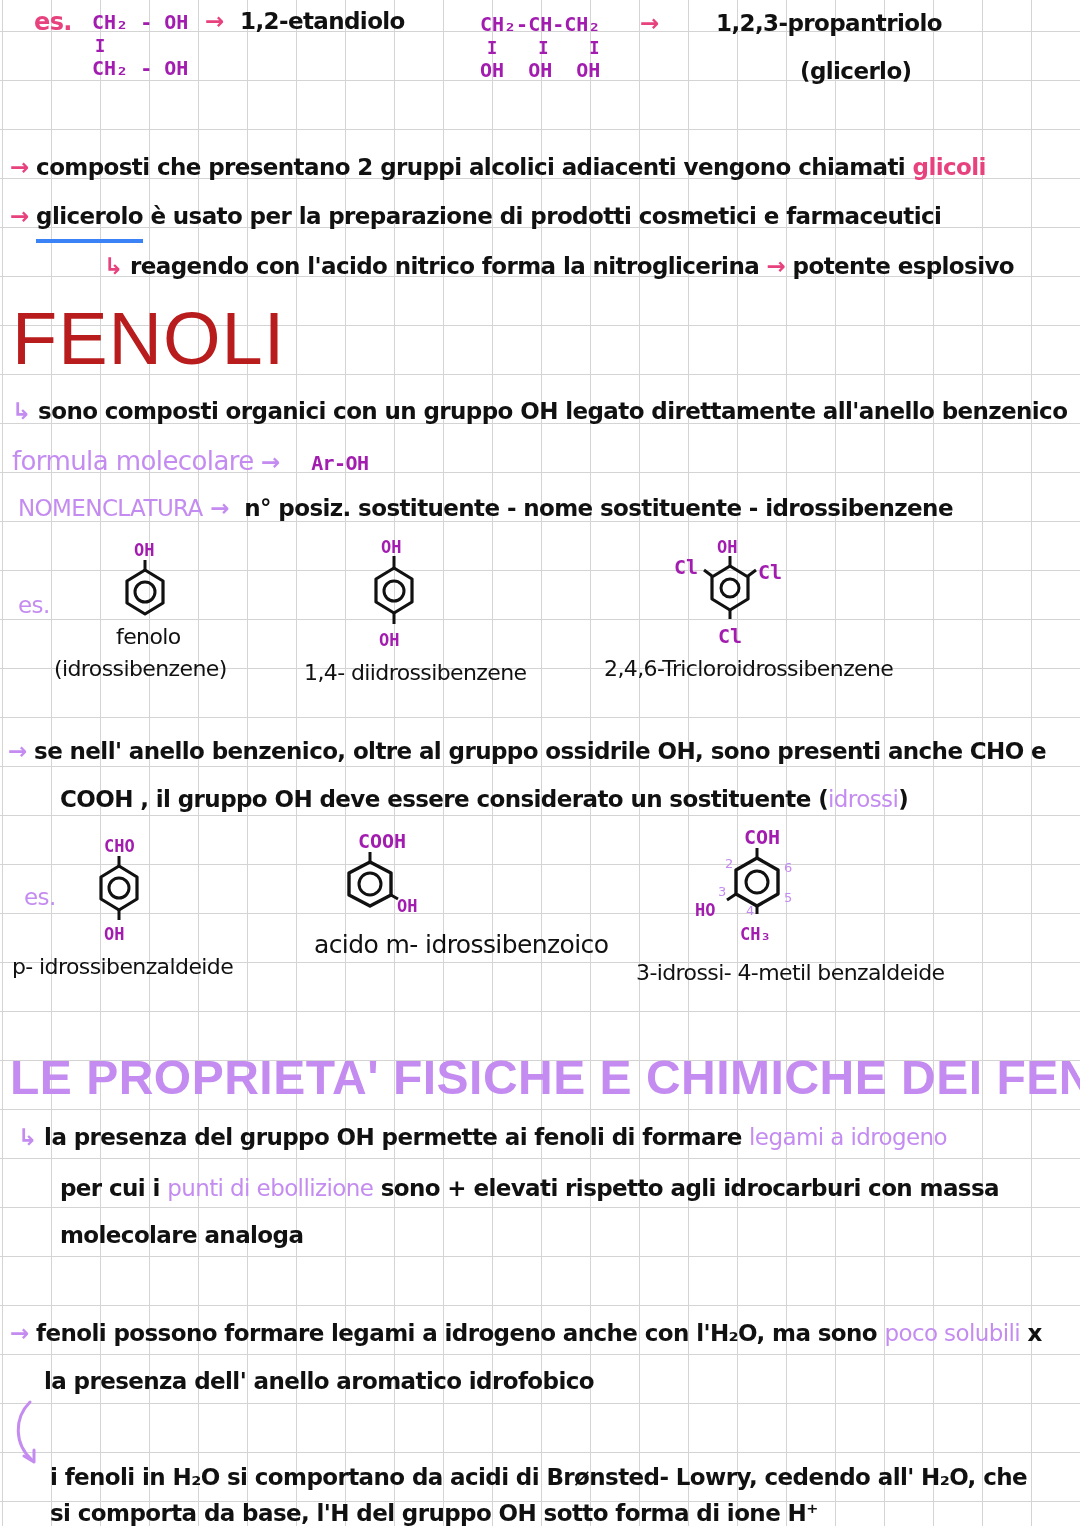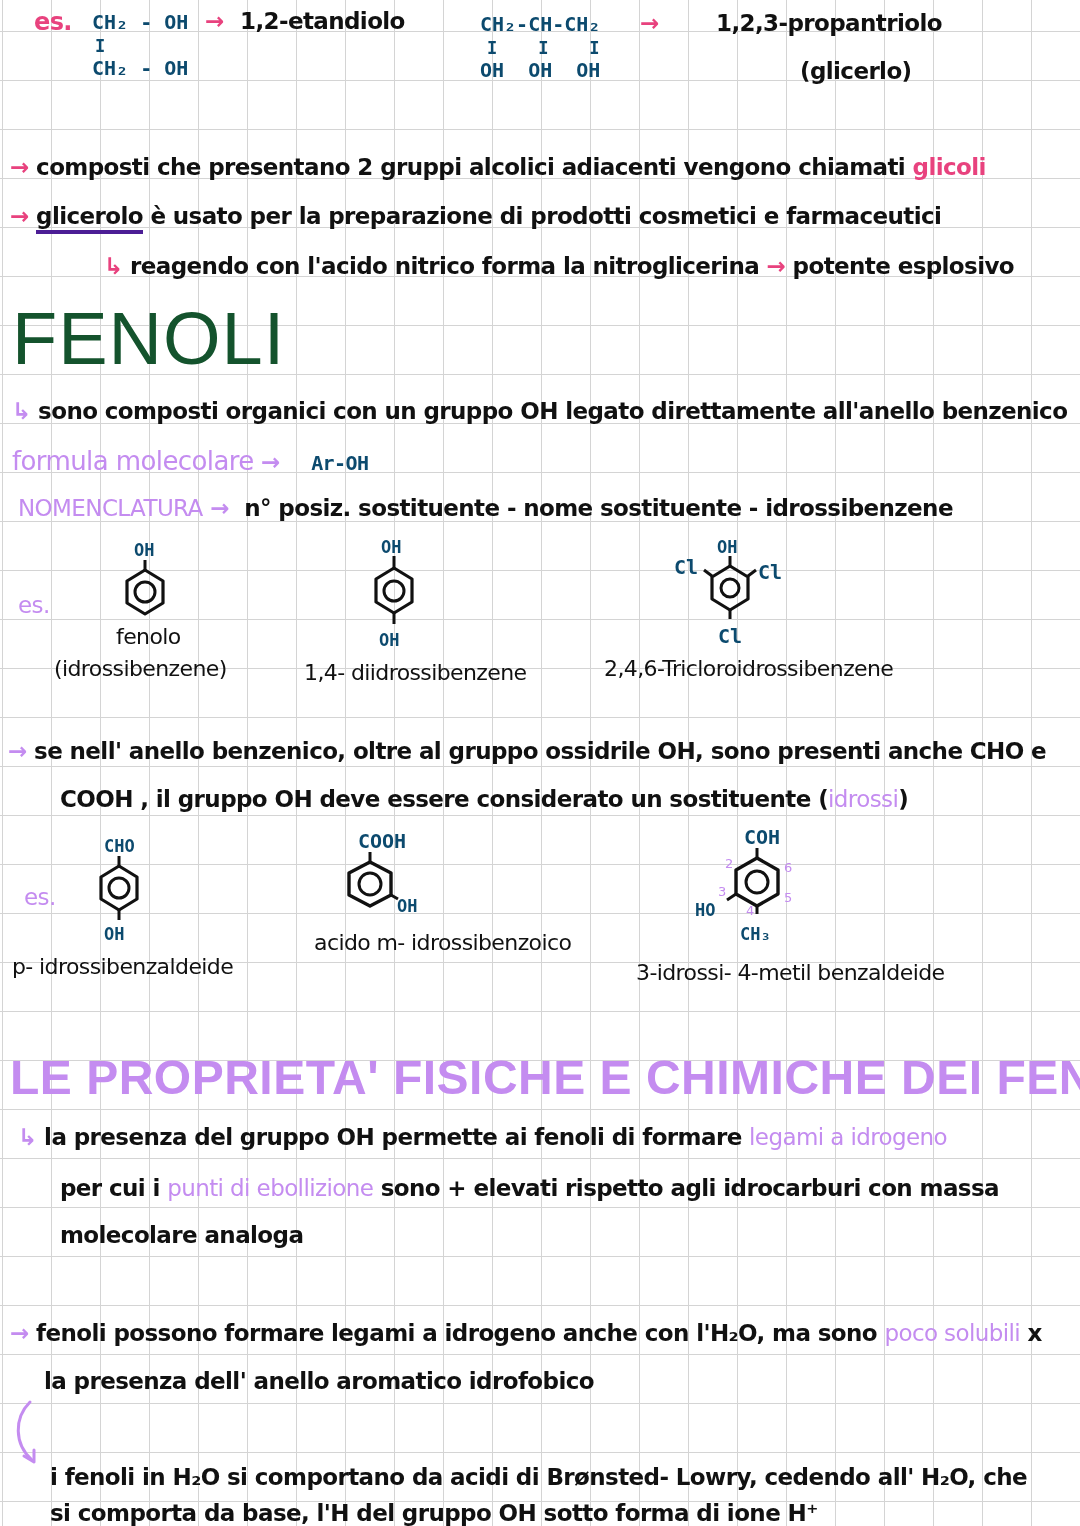--- a/index.html
+++ b/index.html
@@ -9,27 +9,27 @@
     background-image:
       linear-gradient(to right, #d4d4d4 1.5px, transparent 1.5px),
       linear-gradient(to bottom, #d4d4d4 1.5px, transparent 1.5px);
     background-size: 49px 49px;
     background-position: 2px 31px;
     font-family: "DejaVu Sans", sans-serif;
     color: #111111;
   }
   .abs { position: absolute; white-space: nowrap; }
   .hw { font-family: "DejaVu Sans", sans-serif; font-size: 23px; font-weight: bold; letter-spacing: -0.6px; color: #111; }
-  .chem { font-family: "DejaVu Sans Mono", monospace; font-size: 20px; font-weight: bold; color: #0c4a6e; }
+  .chem { font-family: "DejaVu Sans Mono", monospace; font-size: 20px; font-weight: bold; color: #a21caf; }
   .small { font-size: 17px; }
   .pink { color: #e8427e; }
   .purple { color: #c48cf0; }
-  .title-big { font-family: "Liberation Sans", sans-serif; color: #14532d; font-size: 74px; font-weight: normal; letter-spacing: 1px; }
+  .title-big { font-family: "Liberation Sans", sans-serif; color: #b91c1c; font-size: 74px; font-weight: normal; letter-spacing: 1px; }
   .title-mid { font-family: "Liberation Sans", sans-serif; color: #c48cf0; font-size: 48px; font-weight: bold; letter-spacing: 0.5px; }
-  .underline-pink { border-bottom: 4px solid #4c1d95; padding-bottom: 1px; }
+  .underline-pink { border-bottom: 4px solid #3b82f6; padding-bottom: 10px; }
   svg.ring { position: absolute; overflow: visible; }
   .num { font-family: "DejaVu Sans", sans-serif; font-size: 13px; color: #c48cf0; position: absolute; }
 </style>
 </head>
 <body>
 
 <span class="abs hw pink" style="left:34px;top:8px;font-size:24px;">es.</span>
 <span class="abs chem" style="left:92px;top:10px;">CH₂ - OH</span>
 <span class="abs chem small" style="left:95px;top:36px;">I</span>
 <span class="abs chem" style="left:92px;top:56px;">CH₂ - OH</span>
@@ -132,21 +132,21 @@
 <span class="abs hw" style="left:12px;top:954px;font-weight:normal;font-size:22px;">p- idrossibenzaldeide</span>
 
 <span class="abs chem" style="left:358px;top:829px;">COOH</span>
 <svg class="ring" style="left:340px;top:852px;" width="80" height="60">
   <line x1="30" y1="0" x2="30" y2="10" stroke="#111" stroke-width="3"></line>
   <polygon points="30,10 51,21 51,43 30,54 9,43 9,21" fill="none" stroke="#111" stroke-width="3.4" stroke-linejoin="round"></polygon>
   <circle cx="30" cy="32" r="11" fill="none" stroke="#111" stroke-width="3"></circle>
   <line x1="51" y1="43" x2="58" y2="47" stroke="#111" stroke-width="3"></line>
 </svg>
 <span class="abs chem small" style="left:397px;top:896px;">OH</span>
-<span class="abs hw" style="left:314px;top:930px;font-weight:normal;font-size:22px;">acido m- idrossibenzoico</span>
+<span class="abs hw" style="left:314px;top:930px;font-weight:normal;font-size:25px;">acido m- idrossibenzoico</span>
 
 <span class="abs chem" style="left:744px;top:825px;">COH</span>
 <svg class="ring" style="left:722px;top:848px;" width="70" height="70">
   <line x1="35" y1="0" x2="35" y2="10" stroke="#111" stroke-width="3"></line>
   <polygon points="35,10 56,22 56,46 35,58 14,46 14,22" fill="none" stroke="#111" stroke-width="3.4" stroke-linejoin="round"></polygon>
   <circle cx="35" cy="34" r="11" fill="none" stroke="#111" stroke-width="3"></circle>
   <line x1="14" y1="46" x2="5" y2="52" stroke="#111" stroke-width="3"></line>
   <line x1="35" y1="58" x2="35" y2="66" stroke="#111" stroke-width="3"></line>
 </svg>
 <span class="num" style="left:725px;top:856px;">2</span>

